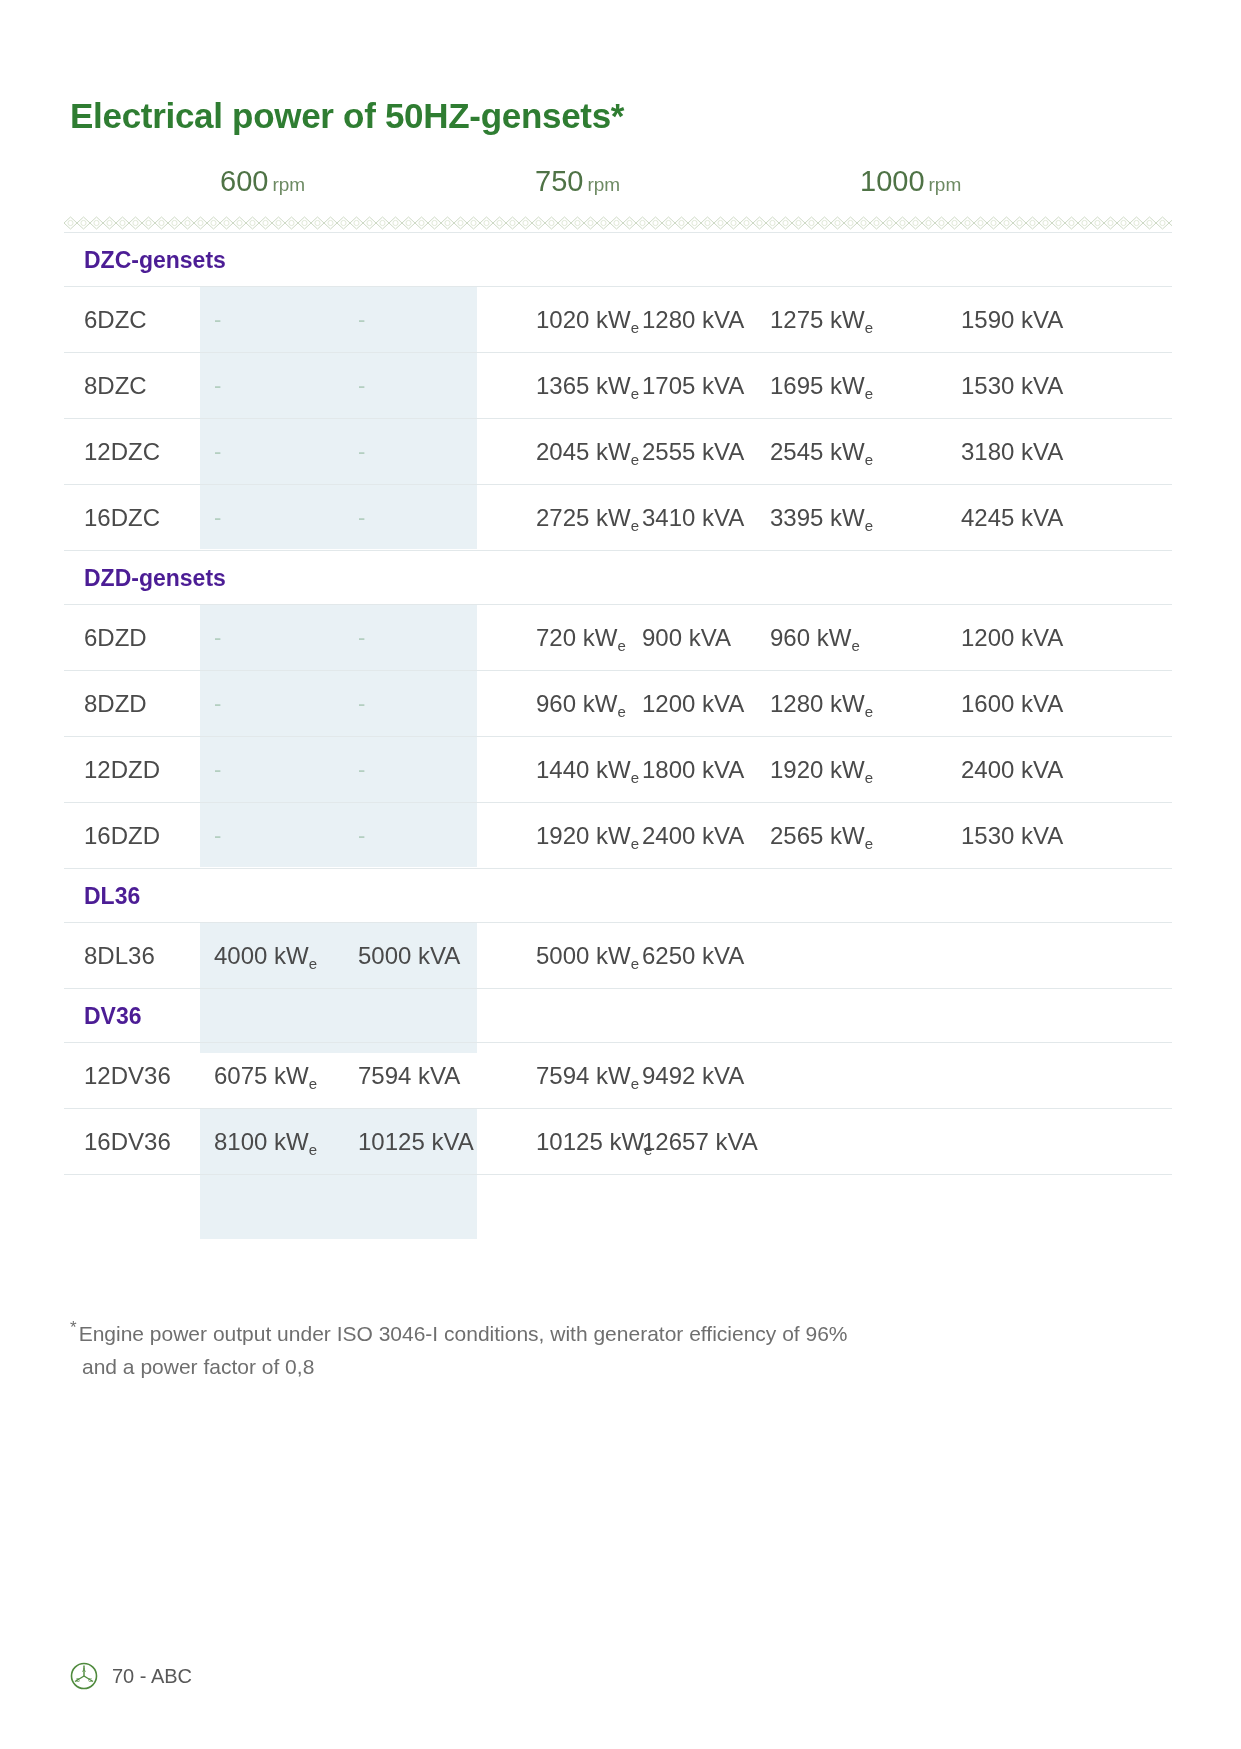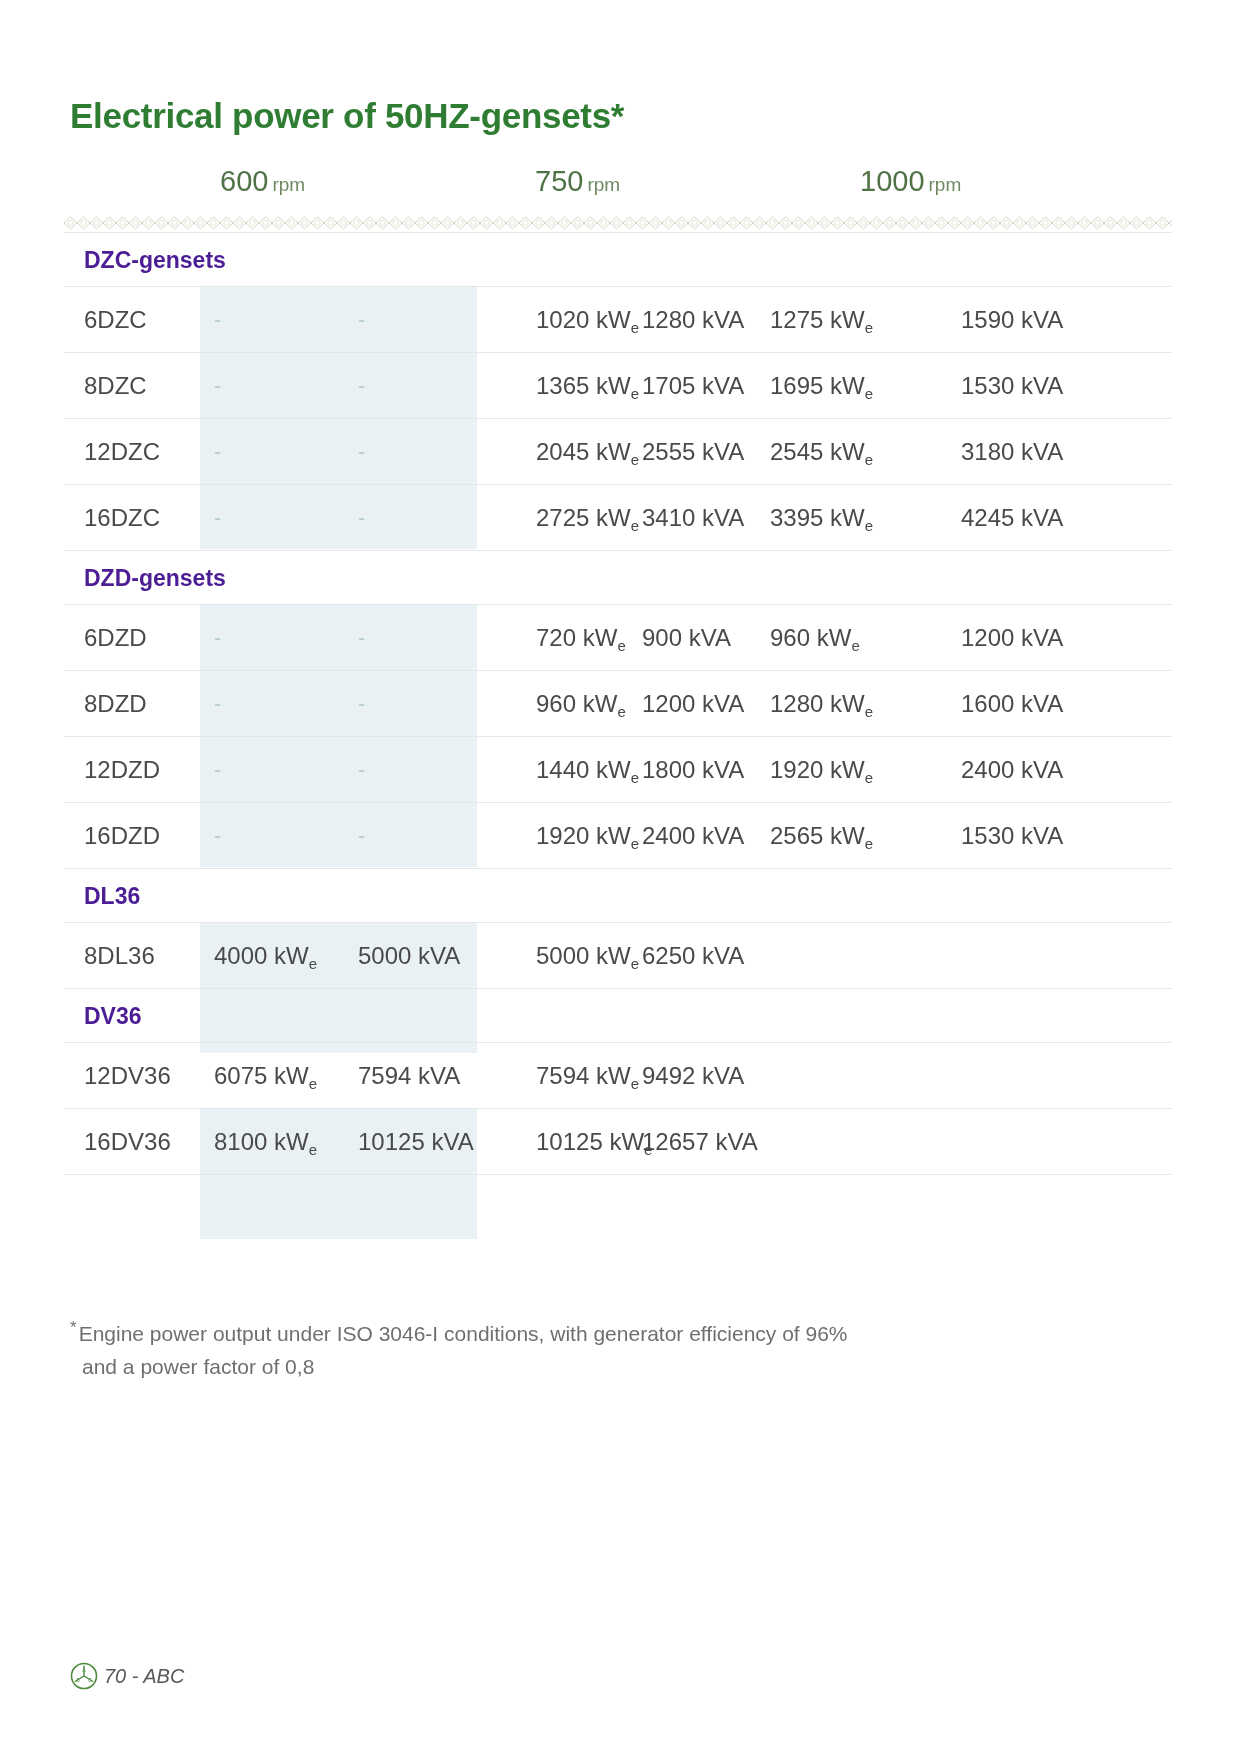--- a/index.html
+++ b/index.html
@@ -162,22 +162,21 @@
     margin-left: 12px;
   }
 
   
   .footer {
     position: absolute;
     left: 70px;
     top: 1662px;
     display: flex;
     align-items: center;
-    gap: 6px;
-    font-style: italic;
+    gap: 14px;
   }
   .logo {
     width: 28px;
     height: 28px;
     flex: 0 0 auto;
   }
   .footer-text {
     font-size: 20px;
     color: #585858;
     white-space: nowrap;

